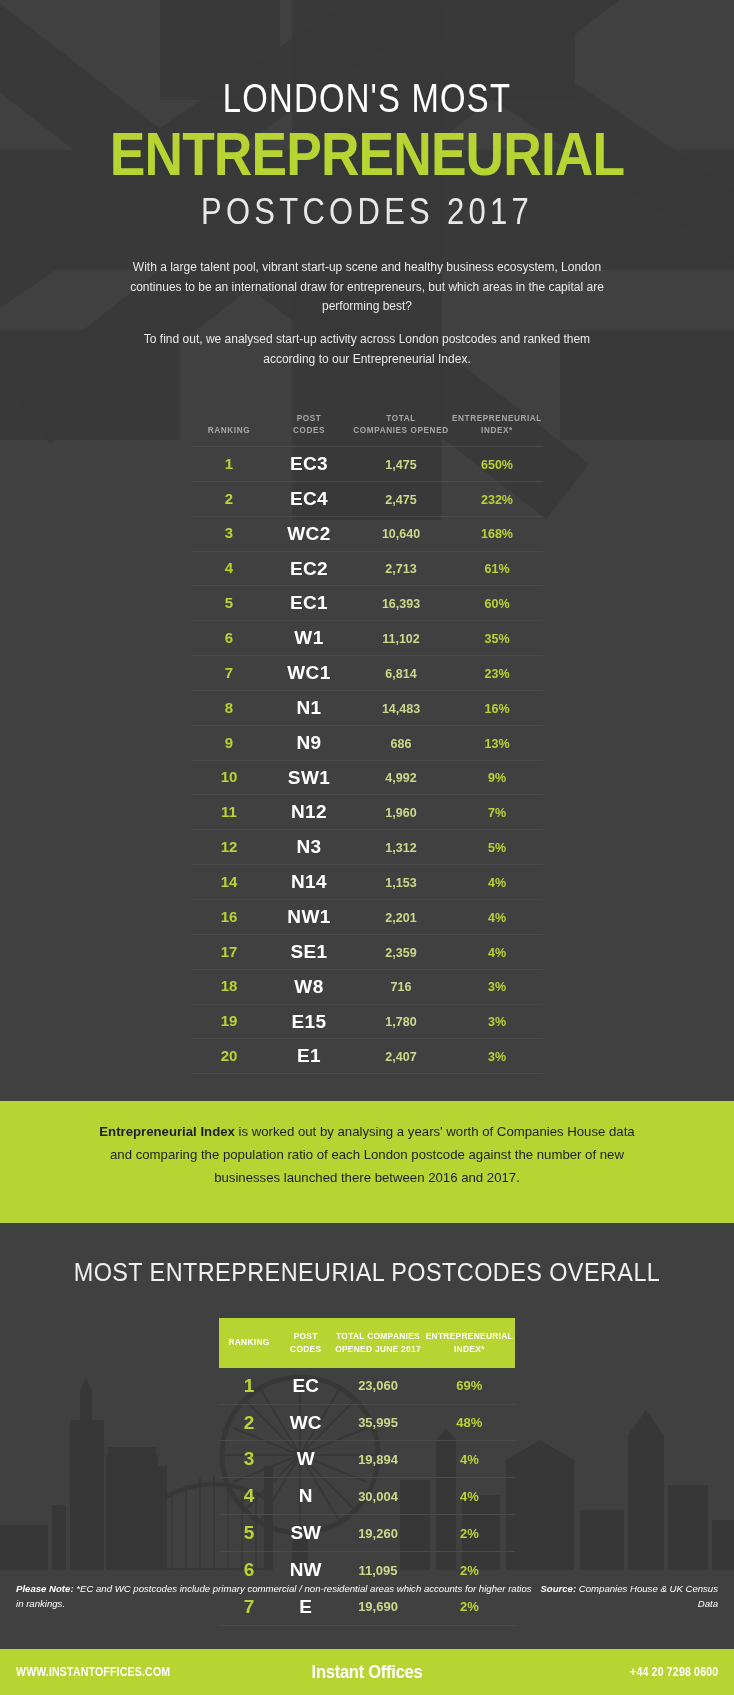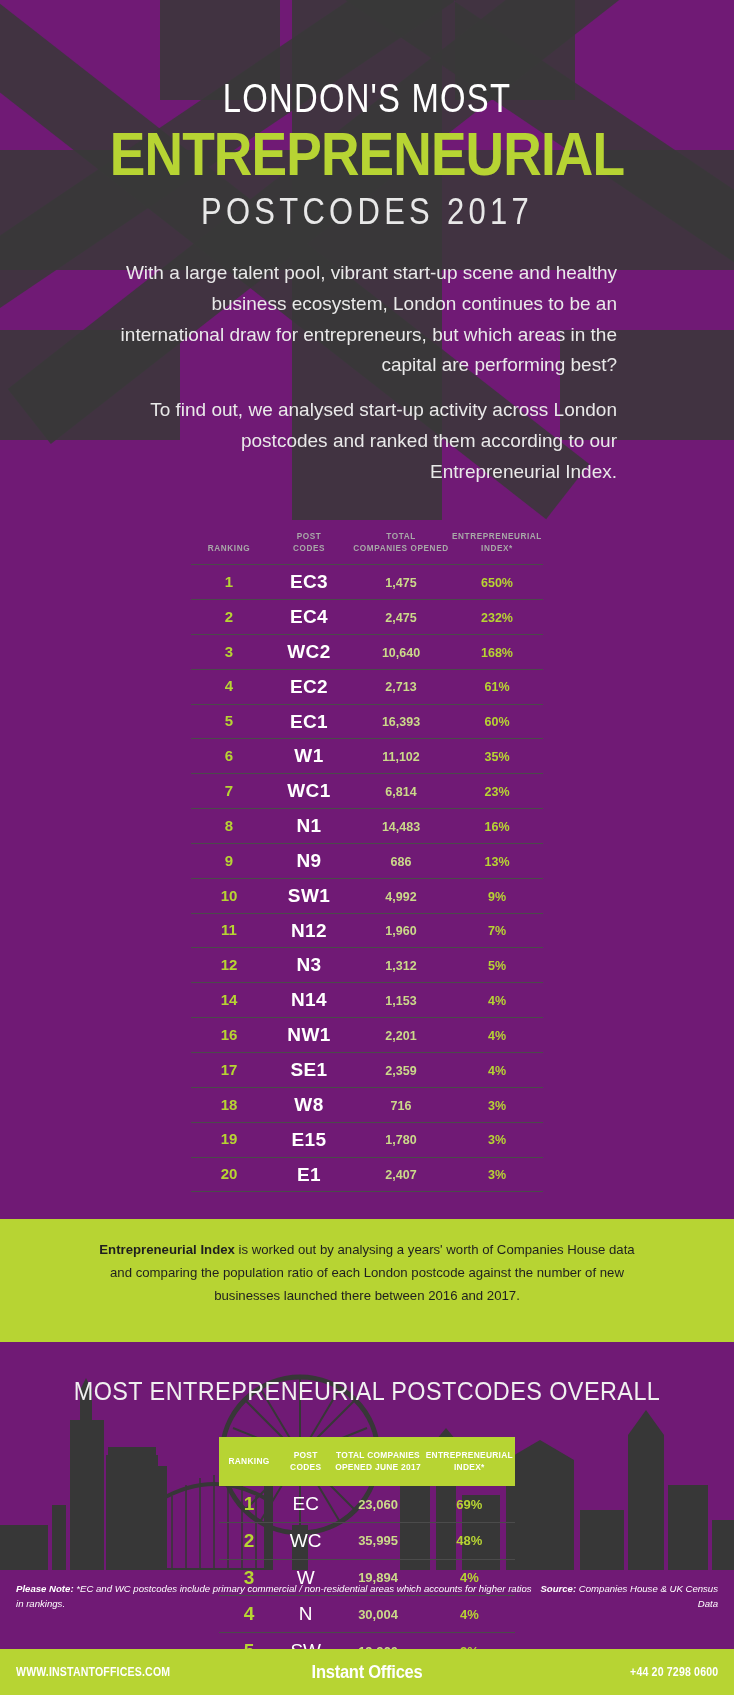--- a/index.html
+++ b/index.html
@@ -4,21 +4,21 @@
 <style>
   * { margin:0; padding:0; box-sizing:border-box; }
   html, body { background:#2e2e2e; }
   body {
     width:734px; height:1695px;
     font-family:"Liberation Sans", sans-serif;
     color:#ffffff;
     overflow:hidden;
     position:relative;
   }
-  .page { position:relative; width:734px; height:1695px; background:#701a75; overflow:hidden; }
+  .page { position:relative; width:734px; height:1695px; background:#404040; overflow:hidden; }
 
   
   .bg-flag { position:absolute; inset:0; overflow:hidden; z-index:0; }
   .bg-flag i {
     position:absolute; display:block; background:#383838; opacity:.85;
   }
   .fl-v { left:292px; top:-40px; width:150px; height:560px; }
   .fl-h { left:-60px; top:150px; width:860px; height:120px; }
   .fl-d1 { left:-120px; top:-90px; width:900px; height:70px;
            transform:rotate(38deg); transform-origin:left top; background:#343434; }
@@ -50,21 +50,21 @@
     letter-spacing:-1px; margin-top:4px;
     transform:scaleX(.86); transform-origin:center;
   }
   .title-3 {
     font-size:36px; font-weight:300; color:#e8e8e8; letter-spacing:5px;
     margin-top:6px; line-height:1.1;
     transform:scaleX(.86); transform-origin:center;
   }
   .intro { margin:26px auto 0; width:500px; text-align:center; }
   .intro p {
-    font-size:19px; line-height:1.62; color:#e9e9e9; font-weight:400;text-align:right;
+    font-size:12px; line-height:1.62; color:#e9e9e9; font-weight:400;
   }
   .intro p + p { margin-top:14px; }
 
   
   .table1-wrap { margin:44px auto 0; width:352px; }
   table { border-collapse:collapse; width:100%; }
   .t1 th {
     font-size:8.2px; font-weight:bold; letter-spacing:.6px; color:#a8a8a8;
     text-transform:uppercase; padding:0 0 9px; vertical-align:bottom;
     line-height:1.45; text-align:center;
@@ -113,21 +113,21 @@
   .t2 th.c2-rank { width:62px; }
   .t2 th.c2-post { width:56px; }
   .t2 th.c2-tot  { width:96px; }
   .t2 th.c2-idx  { width:82px; }
   .t2 td {
     padding:7px 0 7px; text-align:center; border-top:1px solid #4b4b4b; line-height:1.15;
   }
   .t2 tbody tr:first-child td { border-top:none; }
   .t2 tbody tr:last-child td { border-bottom:1px solid #4b4b4b; }
   .c2-rank-v { font-size:19px; font-weight:bold; color:#b7d433; }
-  .c2-post-v { font-size:19px; font-weight:normal; color:#ffffff;
+  .c2-post-v { font-size:19px; font-weight:bold; color:#ffffff;
                font-family:"Liberation Sans Narrow","Liberation Sans",sans-serif; }
   .c2-tot-v  { font-size:13px; font-weight:bold; color:#cbd98a;
                font-family:"Liberation Sans Narrow","Liberation Sans",sans-serif; }
   .c2-idx-v  { font-size:13px; font-weight:bold; color:#b7d433;
                font-family:"Liberation Sans Narrow","Liberation Sans",sans-serif; }
 
   
   .notes {
     position:absolute; left:0; right:0; bottom:52px; height:62px;
     padding:0 16px; display:flex; align-items:flex-start;

